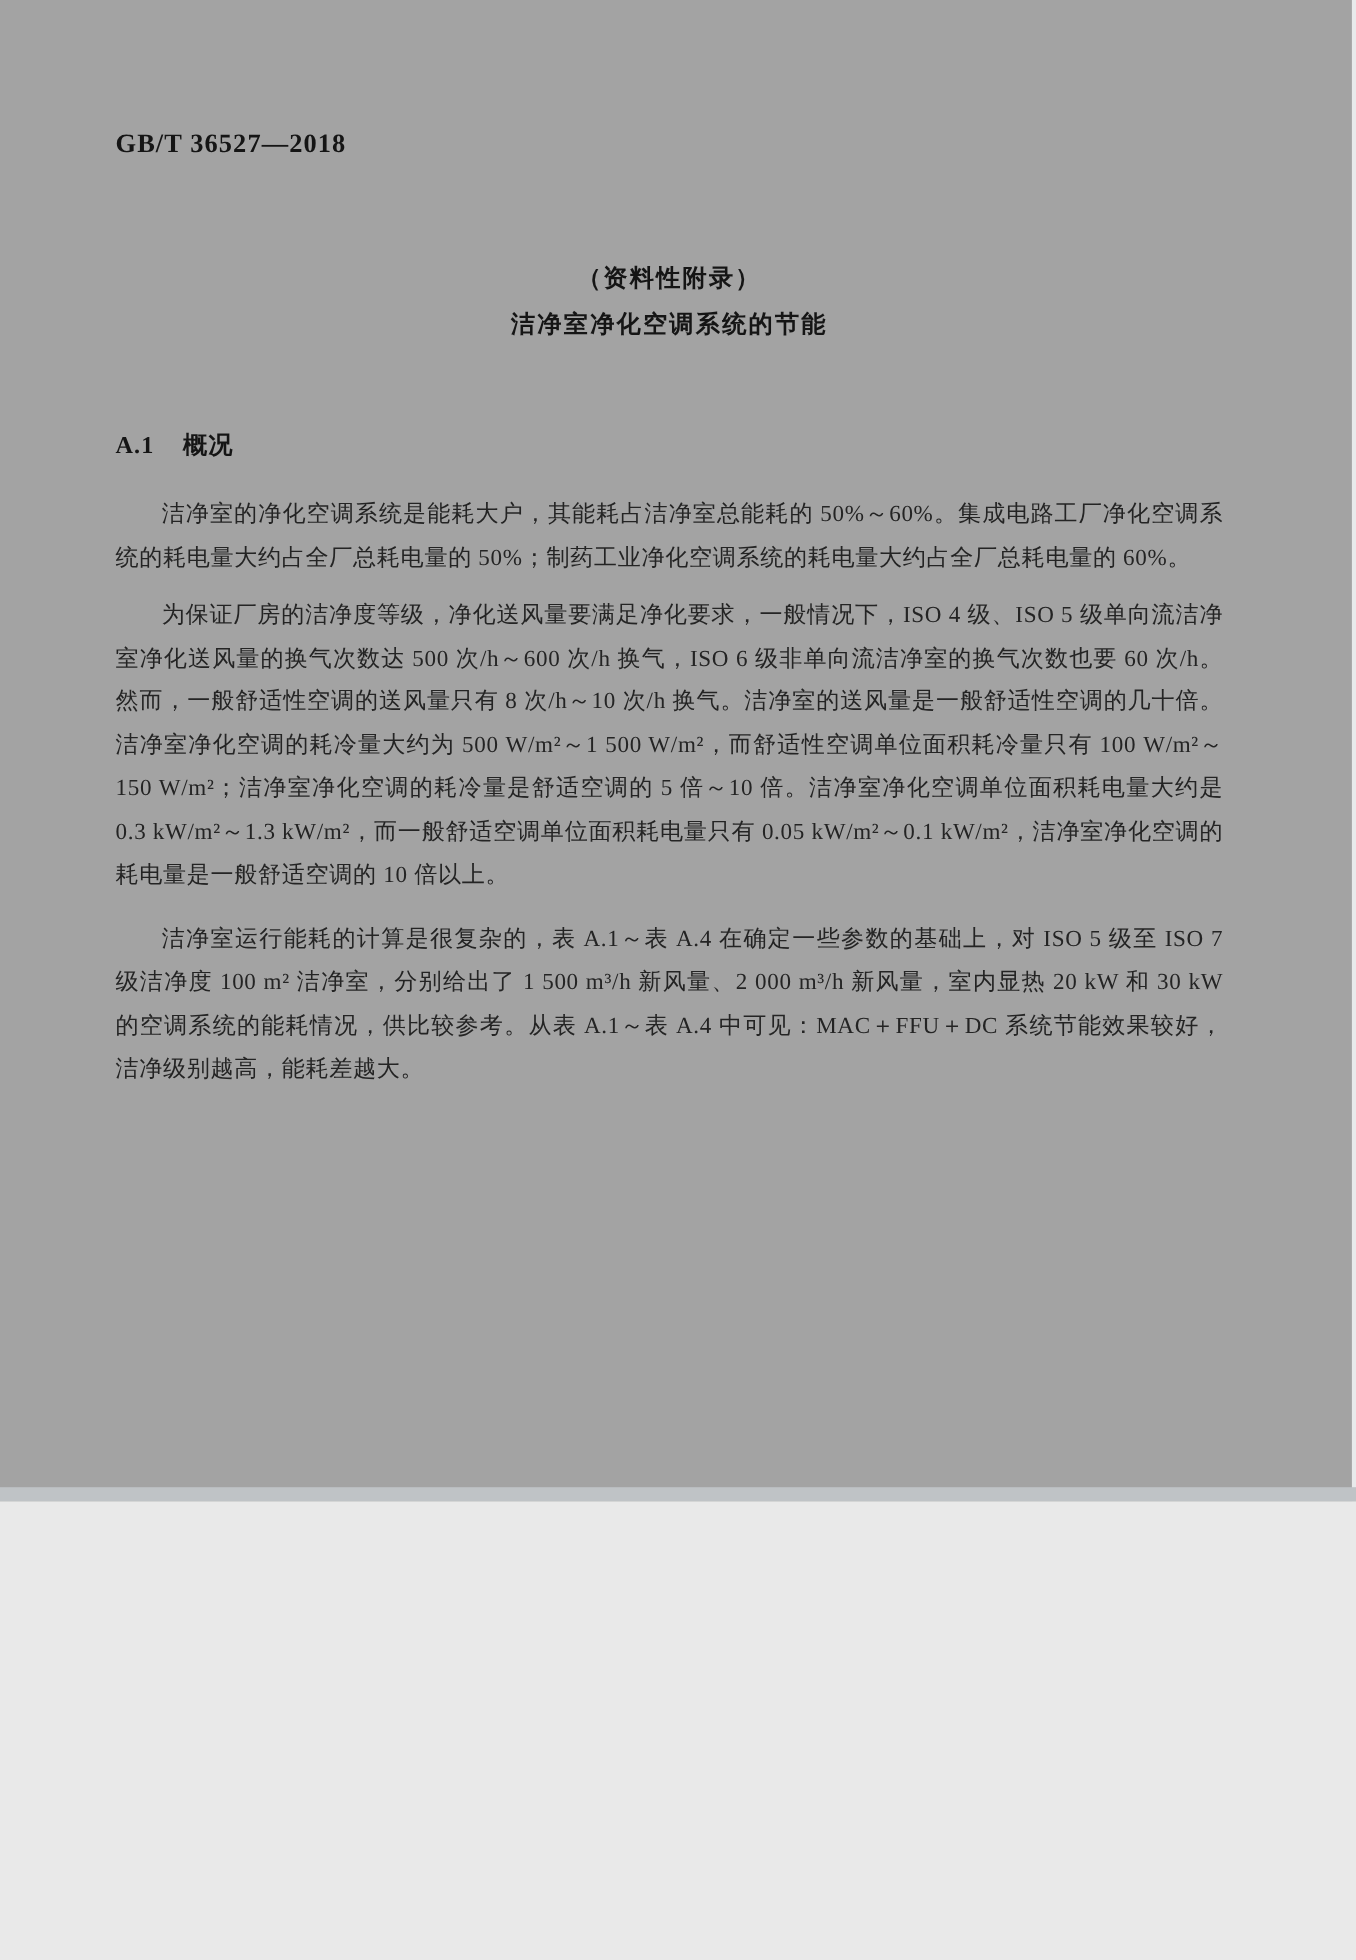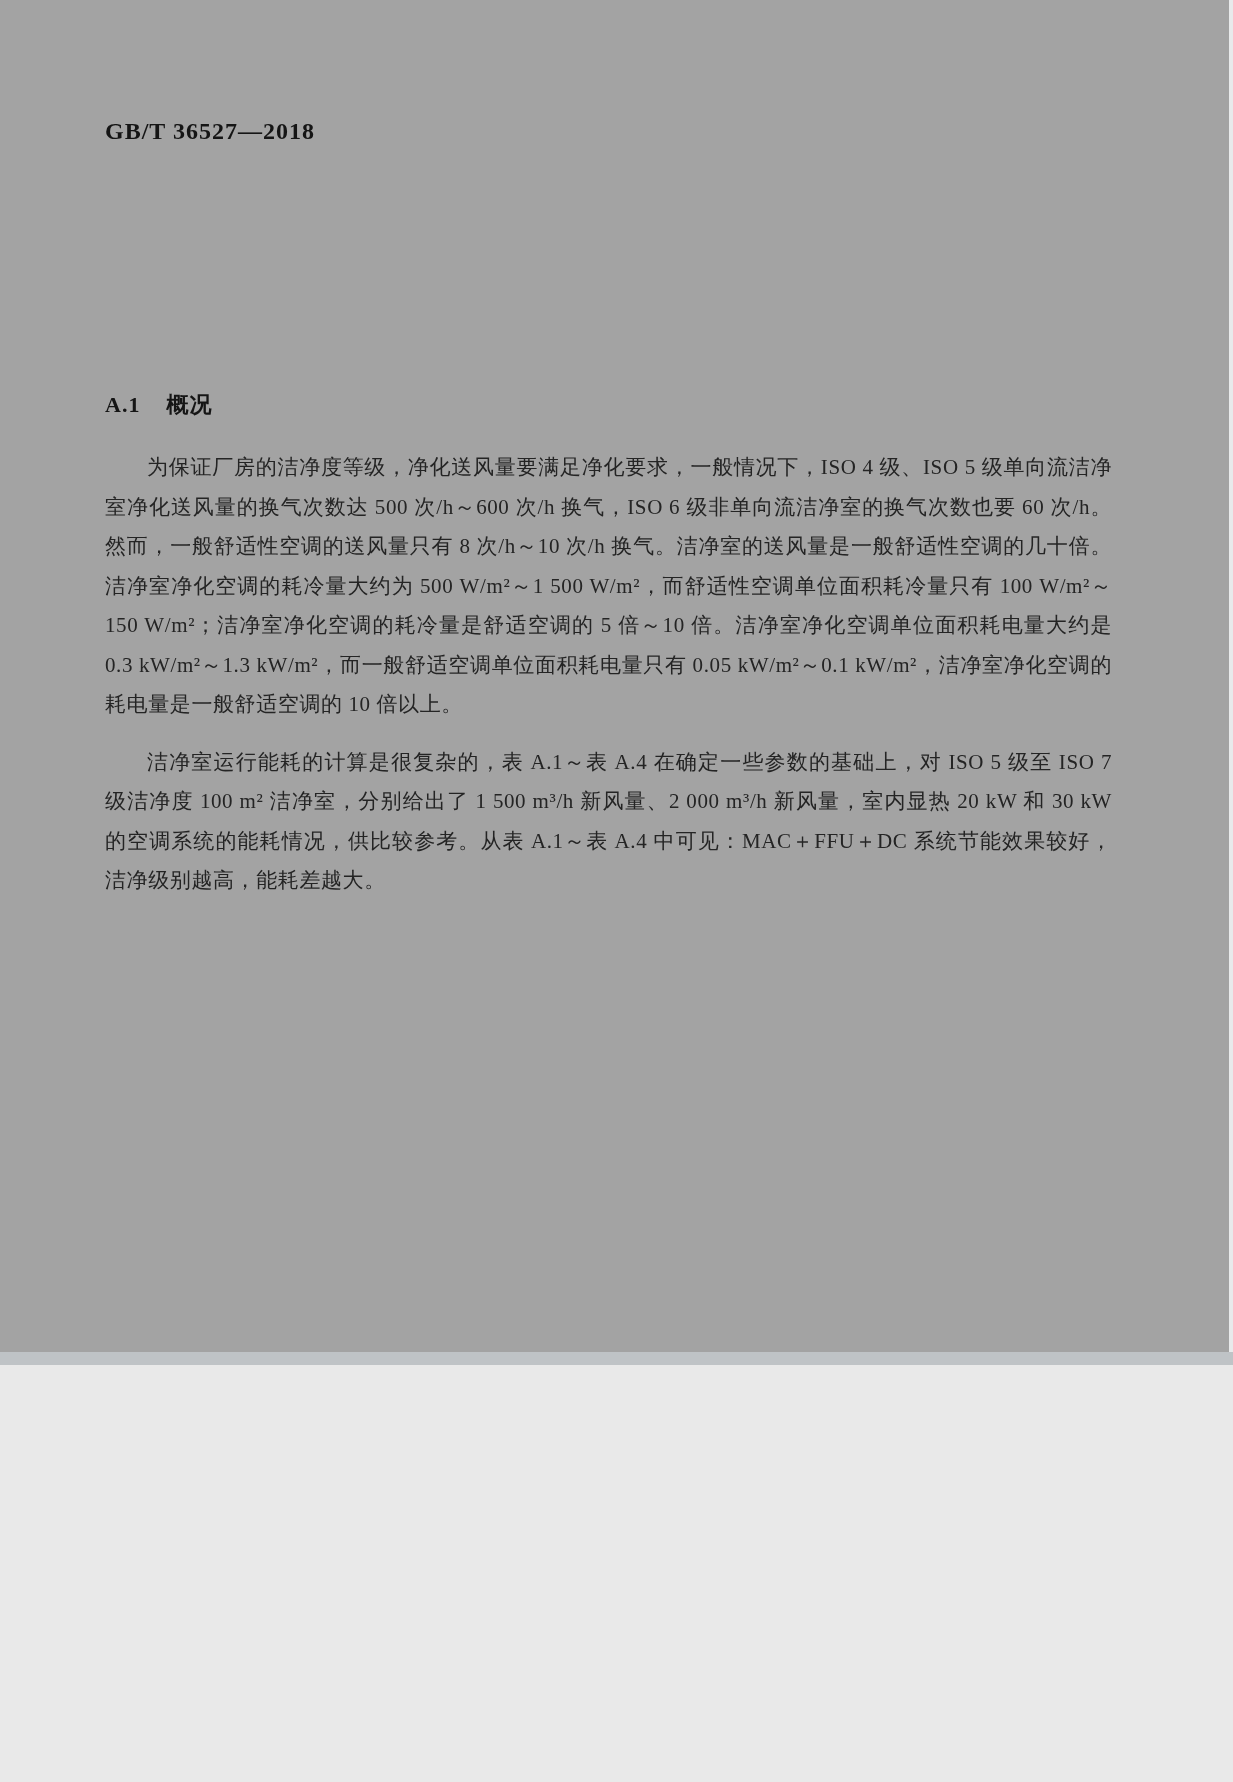--- a/index.html
+++ b/index.html
@@ -106,28 +106,31 @@
   }
 </style>
 </head>
 <body>
 
 <div class="sheet">
 
   <div class="doc-header">GB/T 36527—2018</div>
 
   <div class="title-block">
+    <div class="title-sub">（资料性附录）</div>
+    <div class="title-sub">洁净室净化空调系统的节能</div>
   </div>
 
   <div class="content">
 
     <div class="section-heading">
       <span class="heading-num">A.1</span><span>概况</span>
     </div>
 
+    <p class="body-para">洁净室的净化空调系统是能耗大户，其能耗占洁净室总能耗的 50%～60%。集成电路工厂净化空调系统的耗电量大约占全厂总耗电量的 50%；制药工业净化空调系统的耗电量大约占全厂总耗电量的 60%。</p>
 
     <p class="body-para para-gap section-gap">为保证厂房的洁净度等级，净化送风量要满足净化要求，一般情况下，ISO 4 级、ISO 5 级单向流洁净室净化送风量的换气次数达 500 次/h～600 次/h 换气，ISO 6 级非单向流洁净室的换气次数也要 60 次/h。然而，一般舒适性空调的送风量只有 8 次/h～10 次/h 换气。洁净室的送风量是一般舒适性空调的几十倍。洁净室净化空调的耗冷量大约为 500 W/m²～1 500 W/m²，而舒适性空调单位面积耗冷量只有 100 W/m²～150 W/m²；洁净室净化空调的耗冷量是舒适空调的 5 倍～10 倍。洁净室净化空调单位面积耗电量大约是 0.3 kW/m²～1.3 kW/m²，而一般舒适空调单位面积耗电量只有 0.05 kW/m²～0.1 kW/m²，洁净室净化空调的耗电量是一般舒适空调的 10 倍以上。</p>
 
 
     <p class="body-para">洁净室运行能耗的计算是很复杂的，表 A.1～表 A.4 在确定一些参数的基础上，对 ISO 5 级至 ISO 7 级洁净度 100 m² 洁净室，分别给出了 1 500 m³/h 新风量、2 000 m³/h 新风量，室内显热 20 kW 和 30 kW 的空调系统的能耗情况，供比较参考。从表 A.1～表 A.4 中可见：MAC＋FFU＋DC 系统节能效果较好，洁净级别越高，能耗差越大。</p>
 
   </div>
 
   <div class="page-number">8</div>
 

